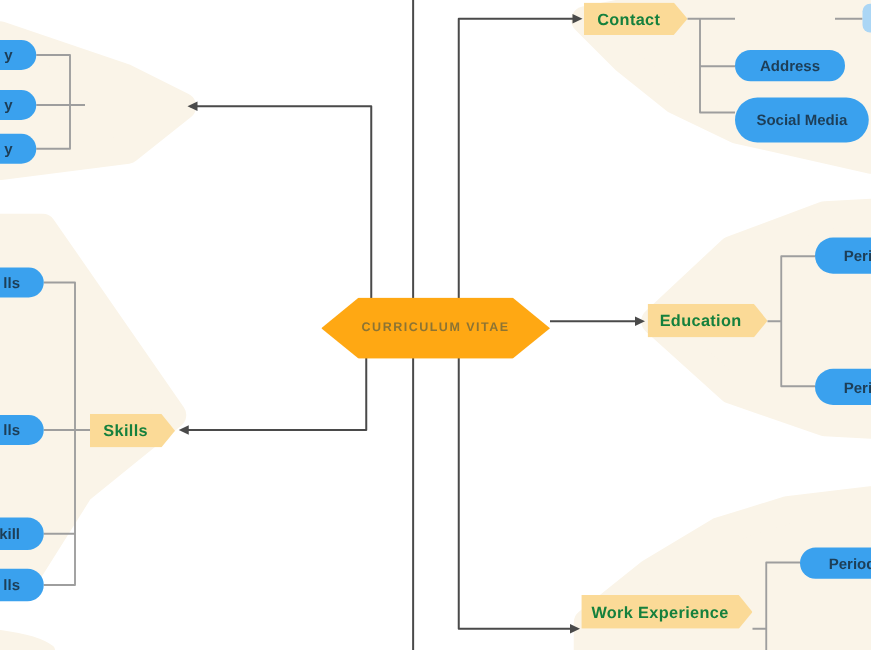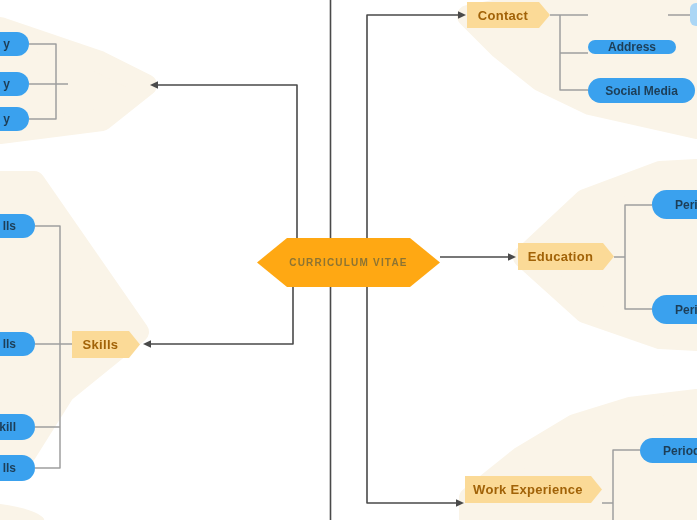--- a/index.html
+++ b/index.html
@@ -20,21 +20,21 @@
     position: absolute;
     display: flex;
     align-items: center;
     justify-content: center;
     box-sizing: border-box;
     font-weight: bold;
     white-space: nowrap;
   }
   .tag {
     background: #FBDA97;
-    color: #a16207;
+    color: #15803d;
     font-size: 13px;
     letter-spacing: 0.3px;
     clip-path: polygon(0 0, calc(100% - 11px) 0, 100% 50%, calc(100% - 11px) 100%, 0 100%);
     padding-right: 11px;
   }
   .center-node {
     background: #FFA813;
     color: #8d7433;
     font-size: 10px;
     letter-spacing: 1.2px;
@@ -133,24 +133,24 @@
   <div class="node pill cut-left" style="left:-75px; top:332px; width:110px; height:24px;">
     <span>lls</span>
   </div>
   <div class="node pill cut-left" style="left:-75px; top:414px; width:110px; height:26px;">
     <span>kill</span>
   </div>
   <div class="node pill cut-left" style="left:-75px; top:455px; width:110px; height:26px;">
     <span>lls</span>
   </div>
 
-  <div class="node pill" style="left:588px; top:40px; width:88px; height:14px;">
+  <div class="node pill" style="left:588px; top:40px; width:88px; height:25px;">
     <span>Address</span>
   </div>
-  <div class="node pill" style="left:588px; top:78px; width:107px; height:25px;">
+  <div class="node pill" style="left:588px; top:78px; width:107px; height:36px;">
     <span>Social Media</span>
   </div>
 
   <div class="node pill-child" style="left:690px; top:3px; width:26px; height:23px;"></div>
 
   <div class="node pill cut-right" style="left:652px; top:190px; width:75px; height:29px;">
     <span>Peri</span>
   </div>
   <div class="node pill cut-right" style="left:652px; top:295px; width:75px; height:29px;">
     <span>Peri</span>

